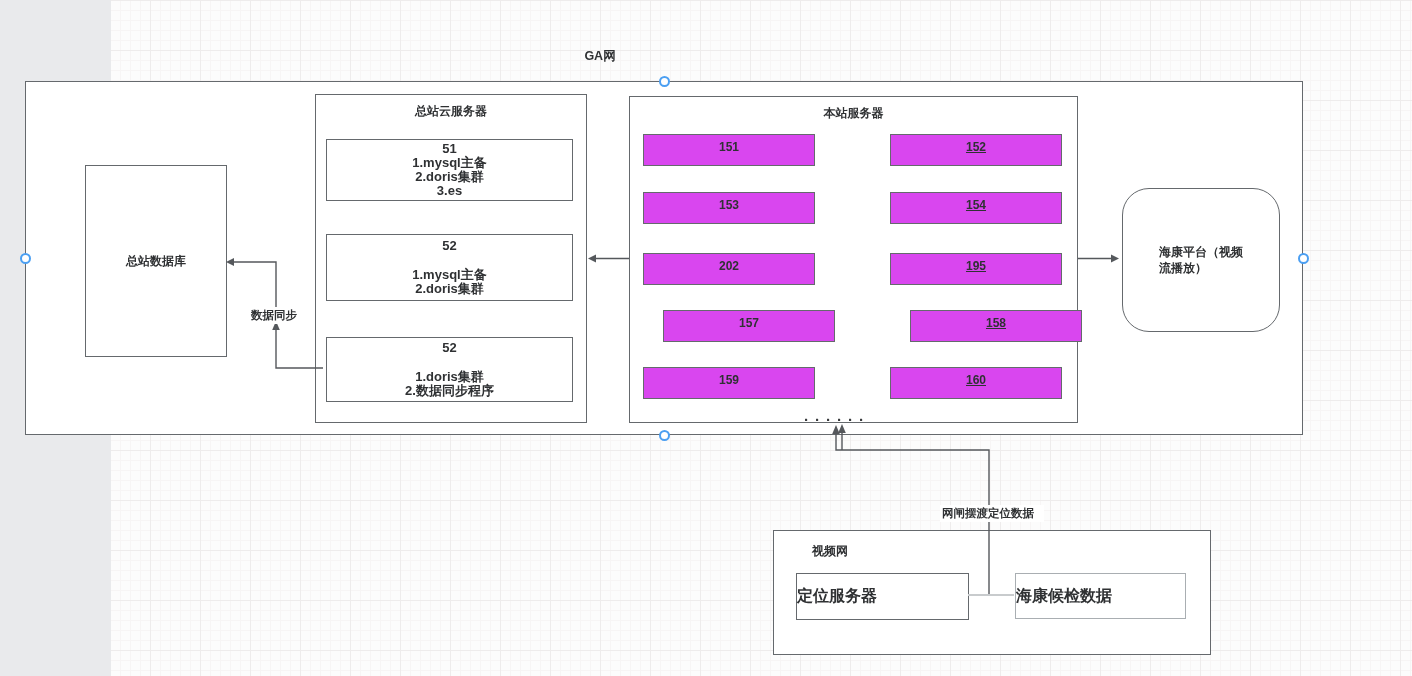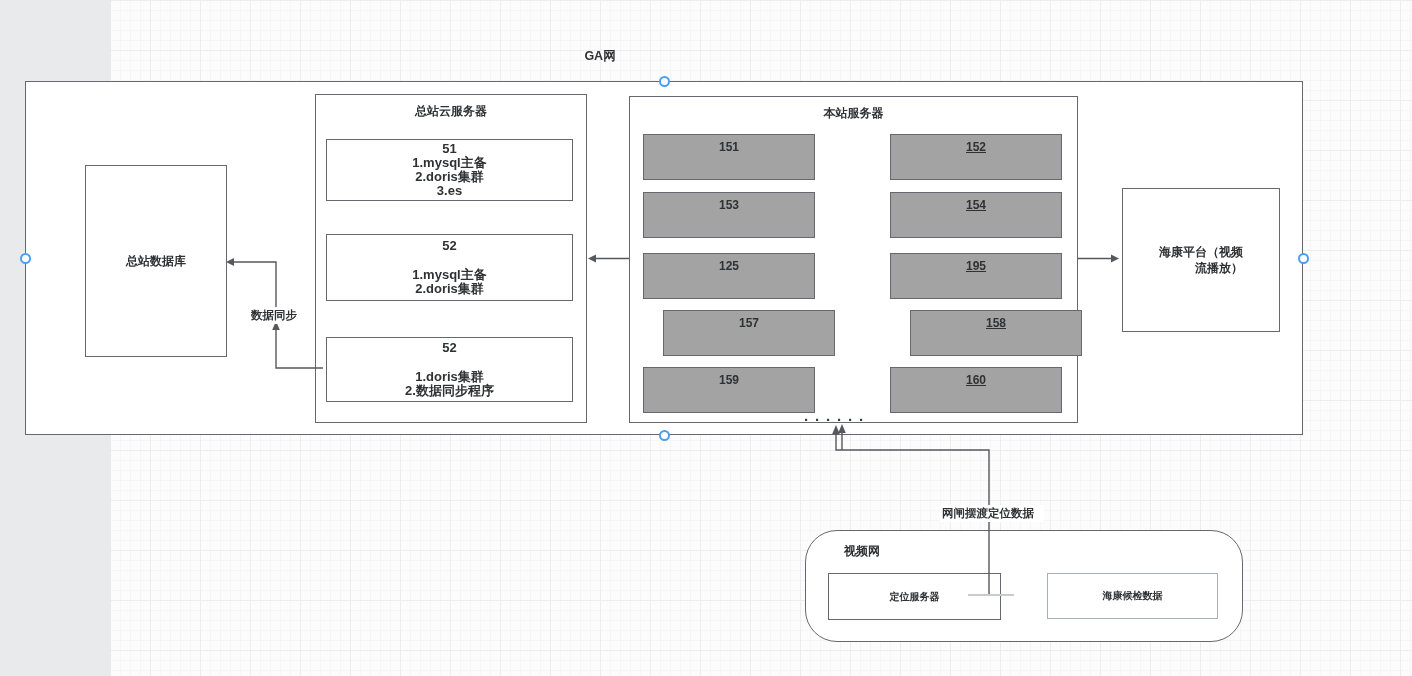--- a/index.html
+++ b/index.html
@@ -33,35 +33,35 @@
   .cloud-box{left:315px;top:94px;width:272px;height:329px;z-index:2;padding-left:19px;}
   .group-title{position:absolute;left:0;right:0;top:8px;text-align:center;font-size:12px;font-weight:700;}
   .cloud-node{position:absolute;left:10px;width:247px;background:#fff;border:1px solid var(--border-gray);box-sizing:border-box;
     display:flex;align-items:center;justify-content:center;text-align:center;
     font-size:13px;font-weight:700;line-height:1.08;white-space:pre-line;}
   .cloud-node.n1{top:44px;height:62px;}
   .cloud-node.n2{top:139px;height:67px;}
   .cloud-node.n3{top:242px;height:65px;}
 
   .local-box{left:629px;top:96px;width:449px;height:327px;z-index:2;}
-  .srv{position:absolute;width:172px;height:46px;background:#a3a3a3;border:1px solid var(--border-gray);box-sizing:border-box;
+  .srv{position:absolute;width:172px;height:32px;background:#d946ef;border:1px solid var(--border-gray);box-sizing:border-box;
     text-align:center;padding-top:5px;font-size:12px;font-weight:700;}
   .colA{left:13px;} .colB{left:260px;text-decoration:underline;}
   .r1{top:37px;} .r2{top:95px;} .r3{top:156px;} .r4{top:213px;margin-left:20px;} .r5{top:270px;}
 
   .hik-box{left:1122px;top:188px;width:158px;height:144px;z-index:2;display:flex;align-items:center;justify-content:center;
-    text-align:right;font-size:12px;font-weight:700;white-space:pre-line;line-height:1.35;}
+    text-align:left;font-size:12px;font-weight:700;white-space:pre-line;line-height:1.35;border-radius:27px;}
 
   .ellipsis-dots{position:absolute;left:804px;top:411px;width:70px;z-index:3;
     font-size:15px;font-weight:700;letter-spacing:6px;color:#37393b;text-align:left;}
 
-  .video-box{left:805px;top:530px;width:438px;height:112px;z-index:2;border-radius:32px;}
+  .video-box{left:773px;top:530px;width:438px;height:125px;z-index:2;}
   .video-title{position:absolute;left:38px;top:12px;font-size:12px;font-weight:700;}
   .sub-box{position:absolute;top:42px;background:#fff;border:1px solid var(--border-gray);box-sizing:border-box;
-    display:flex;align-items:center;justify-content:center;font-size:10px;font-weight:700;}
+    display:flex;align-items:center;font-size:16px;font-weight:700;}
   .loc-server{left:22px;width:173px;height:47px;}
   .hik-data{left:241px;width:171px;height:46px;border-color:var(--light-border);}
 
   .edge-label{position:absolute;background:#fff;padding:1px 2px;font-size:11.5px;font-weight:700;text-align:left;z-index:4;}
   .sync-label{left:249px;top:307px;width:54px;}
   .gateway-label{left:940px;top:489px;width:100px;margin-top:16px;}
 
   svg.wires{position:absolute;left:0;top:0;z-index:3;pointer-events:none;}
   svg.wires .wire{stroke:var(--connector-gray);stroke-width:1.4;fill:none;}
   svg.wires .head{fill:var(--connector-gray);stroke:none;}
@@ -97,21 +97,21 @@
 1.doris集群
 2.数据同步程序</span></div>
   </div>
 
   <div class="shape local-box">
     <div class="group-title">本站服务器</div>
     <div class="srv colA r1"><span>151</span></div>
     <div class="srv colB r1"><span>152</span></div>
     <div class="srv colA r2"><span>153</span></div>
     <div class="srv colB r2"><span>154</span></div>
-    <div class="srv colA r3"><span>125</span></div>
+    <div class="srv colA r3"><span>202</span></div>
     <div class="srv colB r3"><span>195</span></div>
     <div class="srv colA r4"><span>157</span></div>
     <div class="srv colB r4"><span>158</span></div>
     <div class="srv colA r5"><span>159</span></div>
     <div class="srv colB r5"><span>160</span></div>
   </div>
   <div class="ellipsis-dots">······</div>
 
   <div class="shape hik-box">
     <span>海康平台（视频

